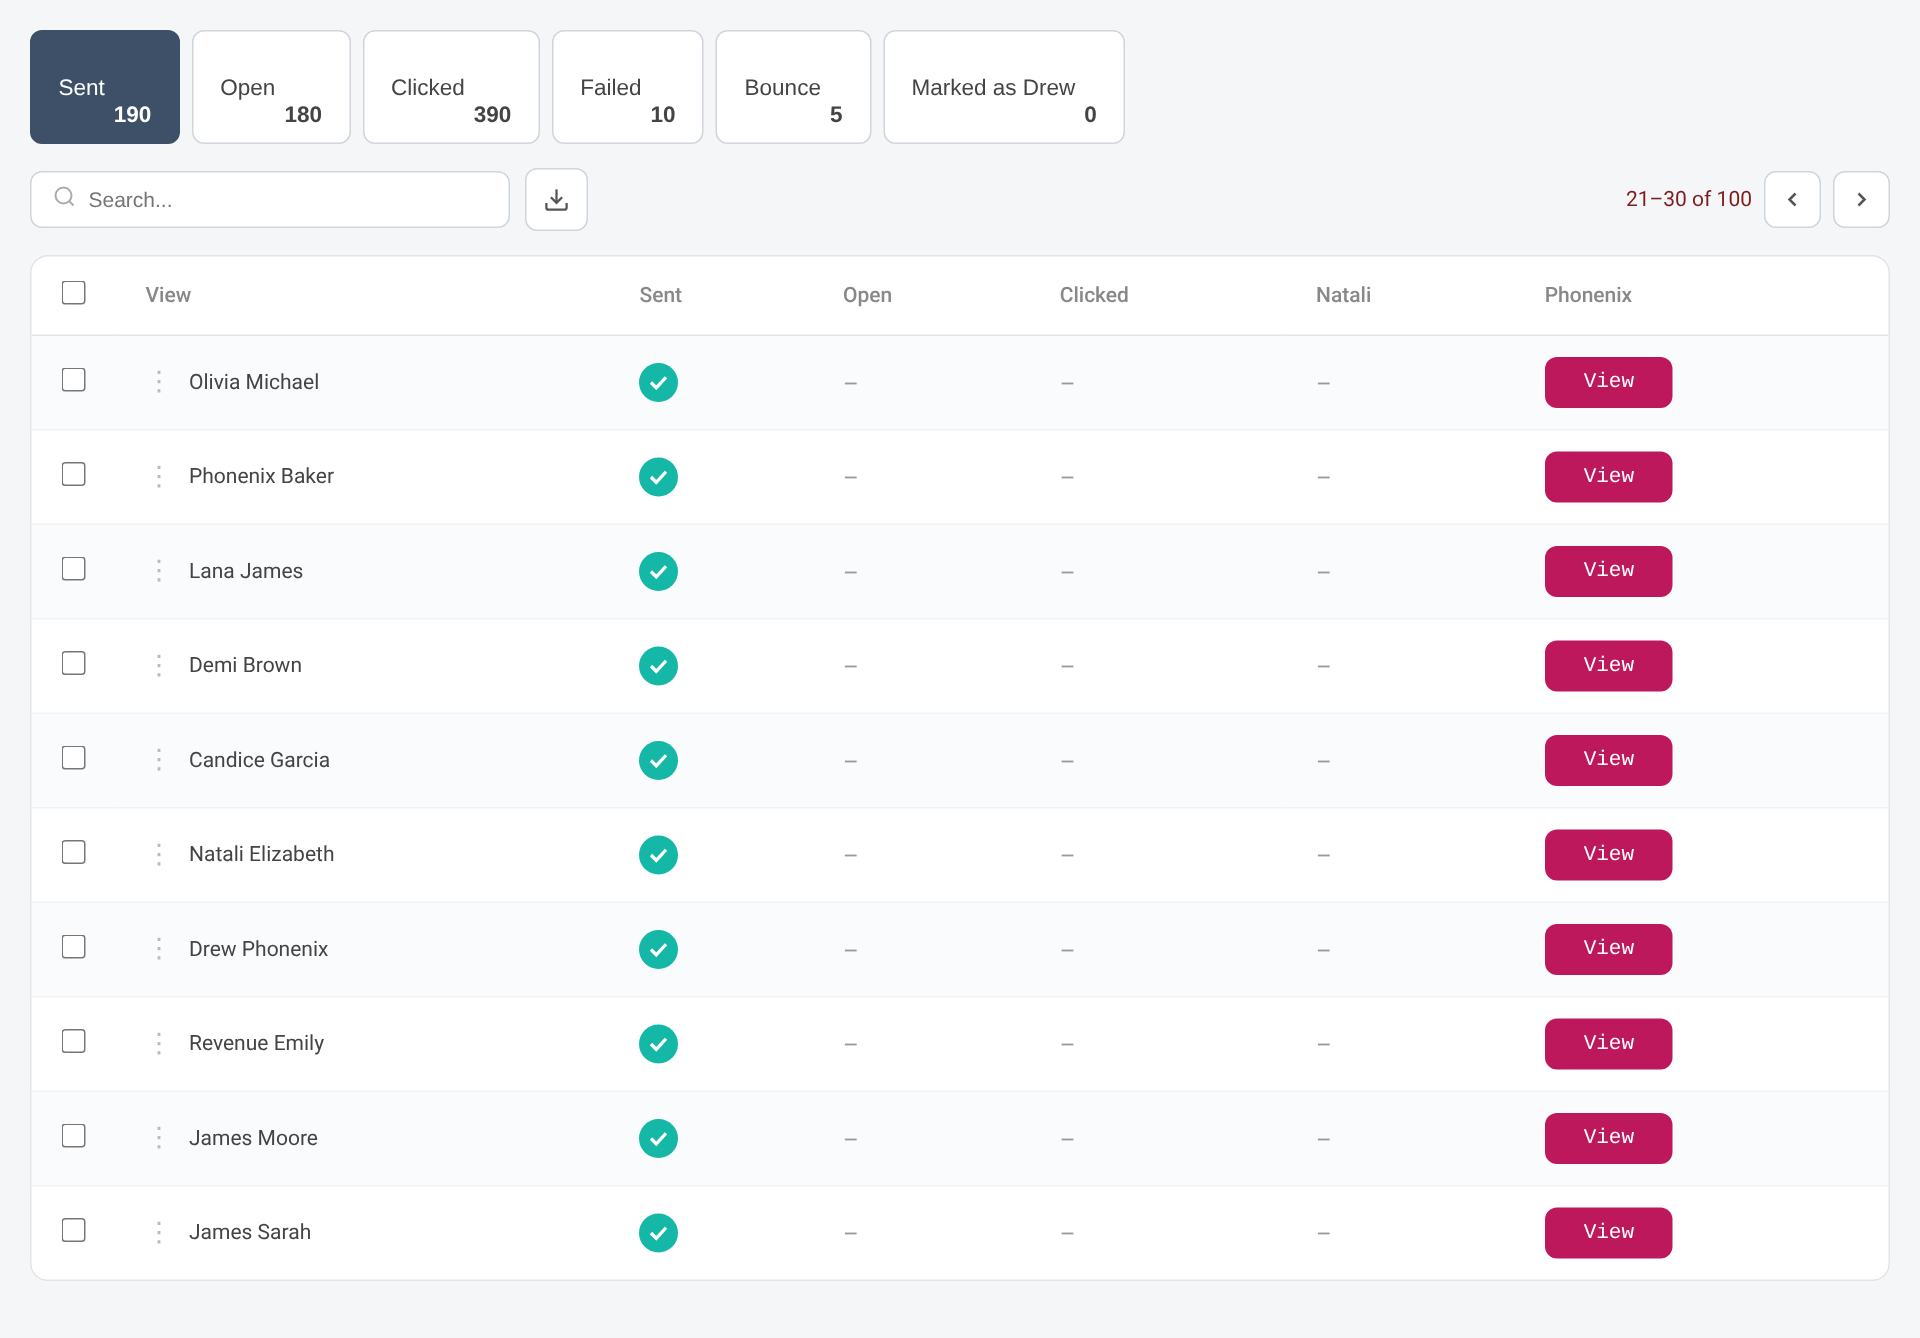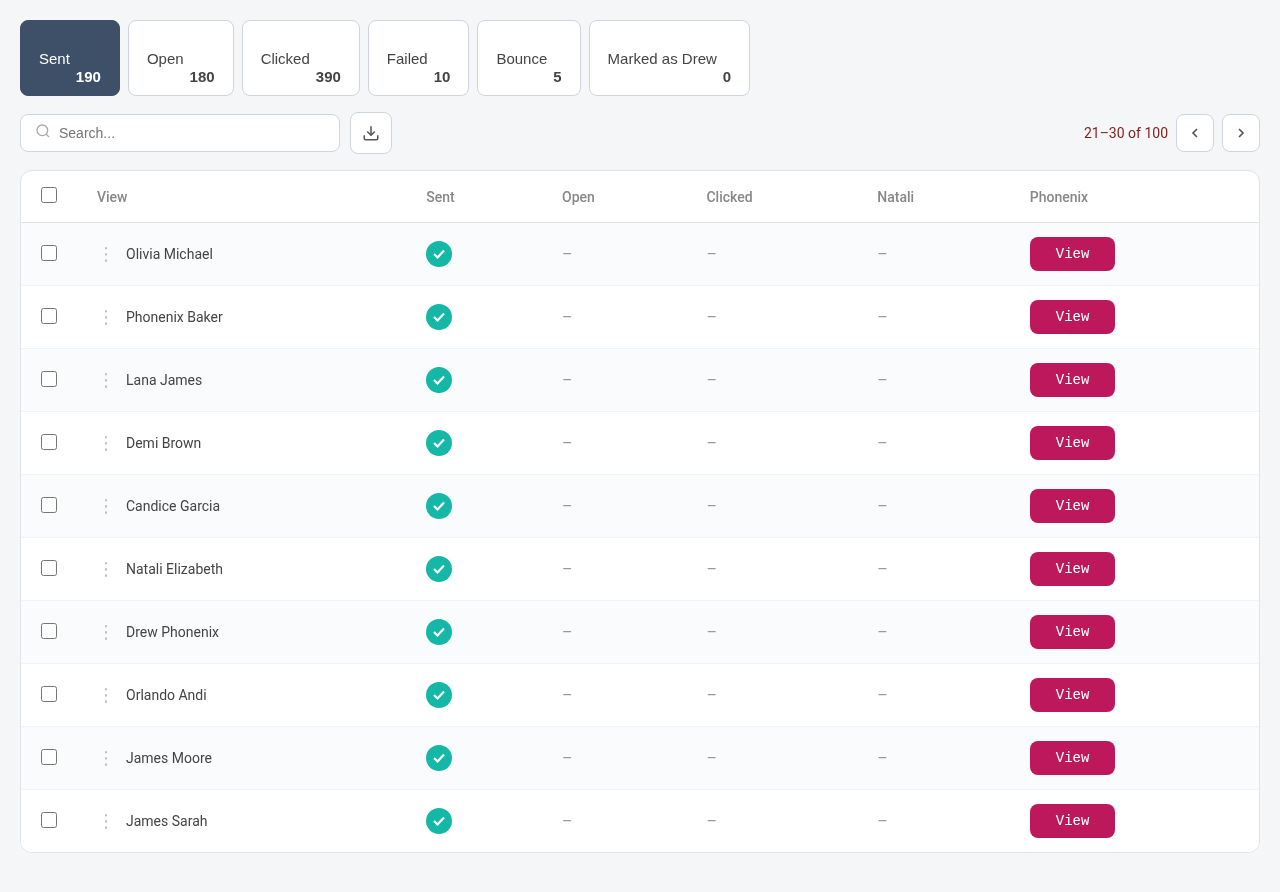--- a/index.html
+++ b/index.html
@@ -471,21 +471,21 @@
         <button class="view-btn">View</button>
       </td>
     </tr>
         <tr>
       <td>
         <input type="checkbox" style="">
       </td>
       <td>
         <div class="name-cell">
           <span class="dots-icon">⋮</span>
-          <span>Orlando Andi</span>
+          <span>Revenue Emily</span>
         </div>
       </td>
       <td>
         <div class="check-circle">
           <svg viewBox="0 0 14 14" fill="none" stroke="white" stroke-width="2.2">
             <polyline points="2,7 5.5,10.5 12,3.5"></polyline>
           </svg>
         </div>
       </td>
       <td><span class="dash">–</span></td>

